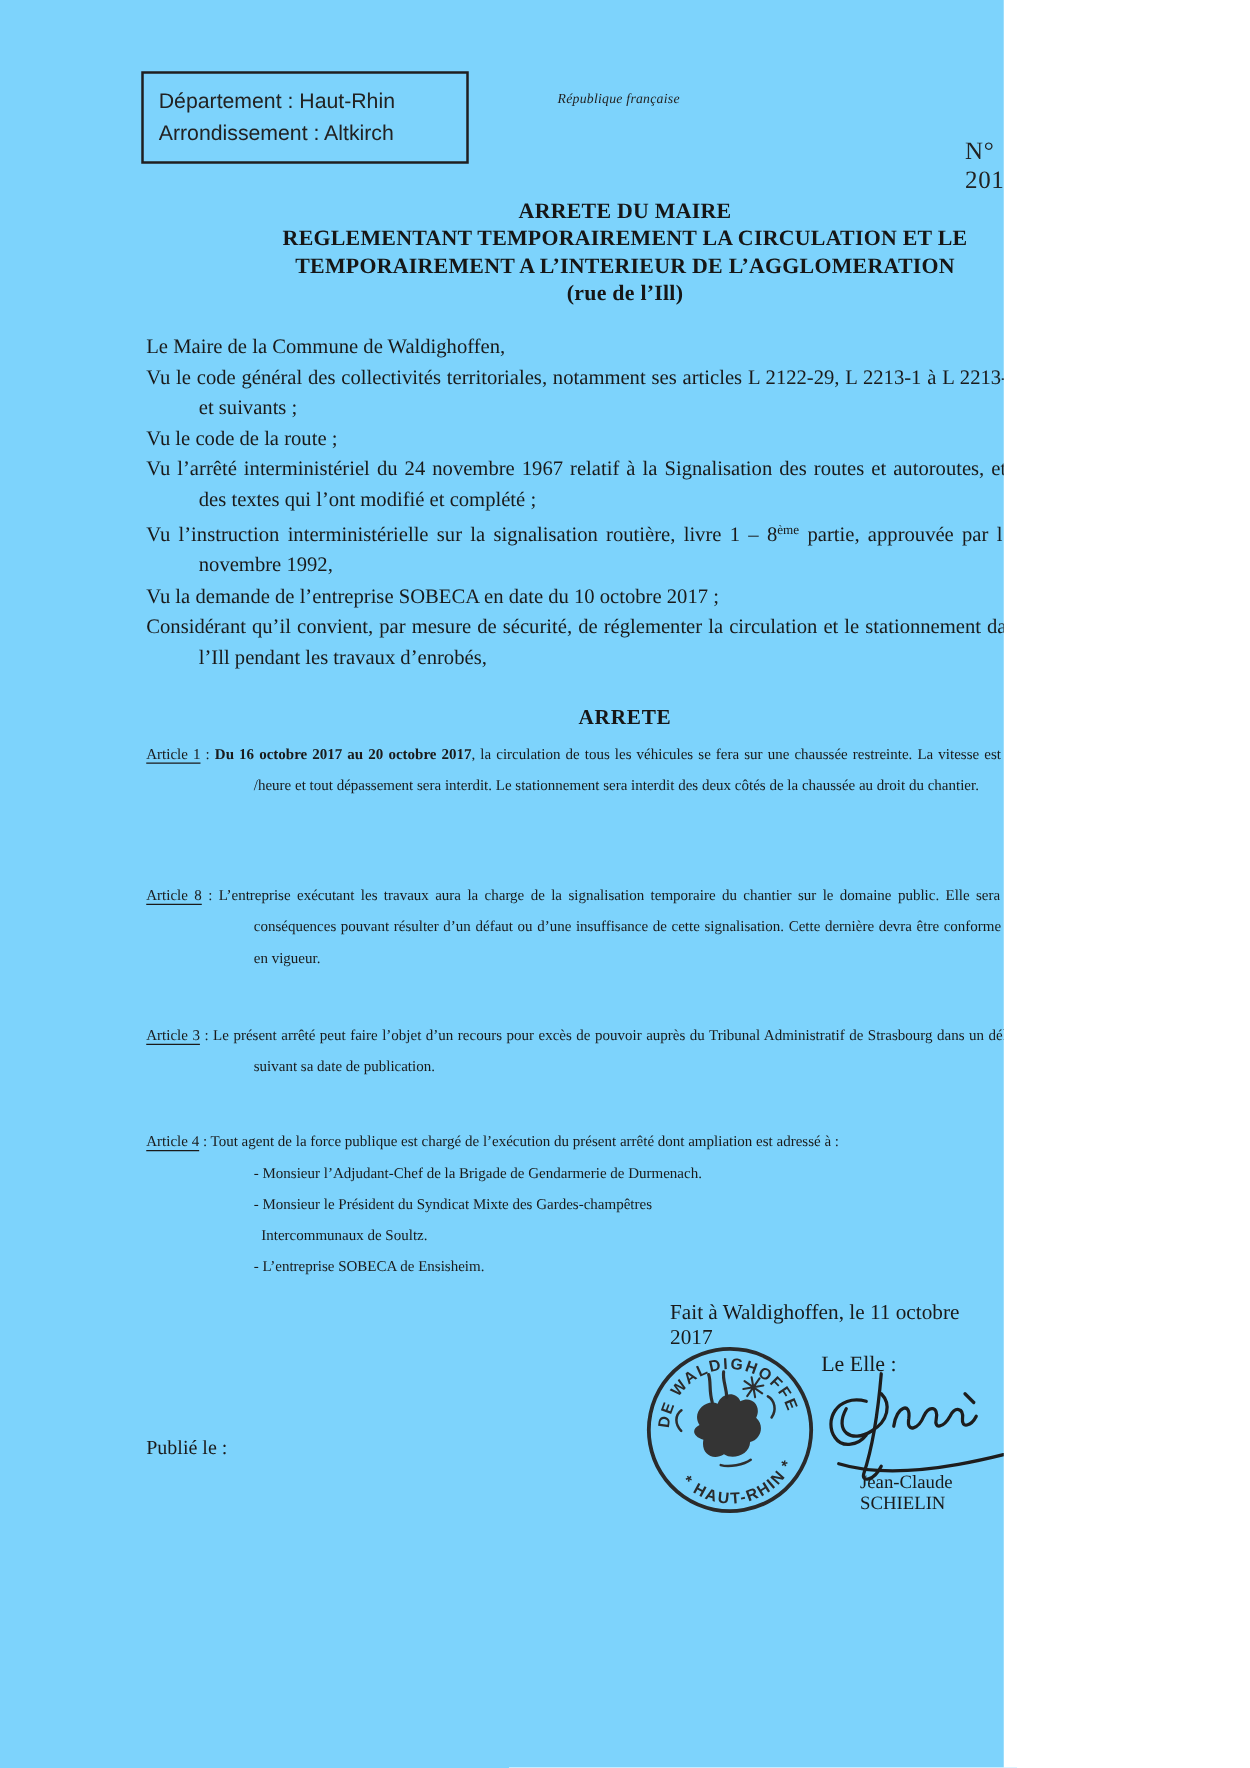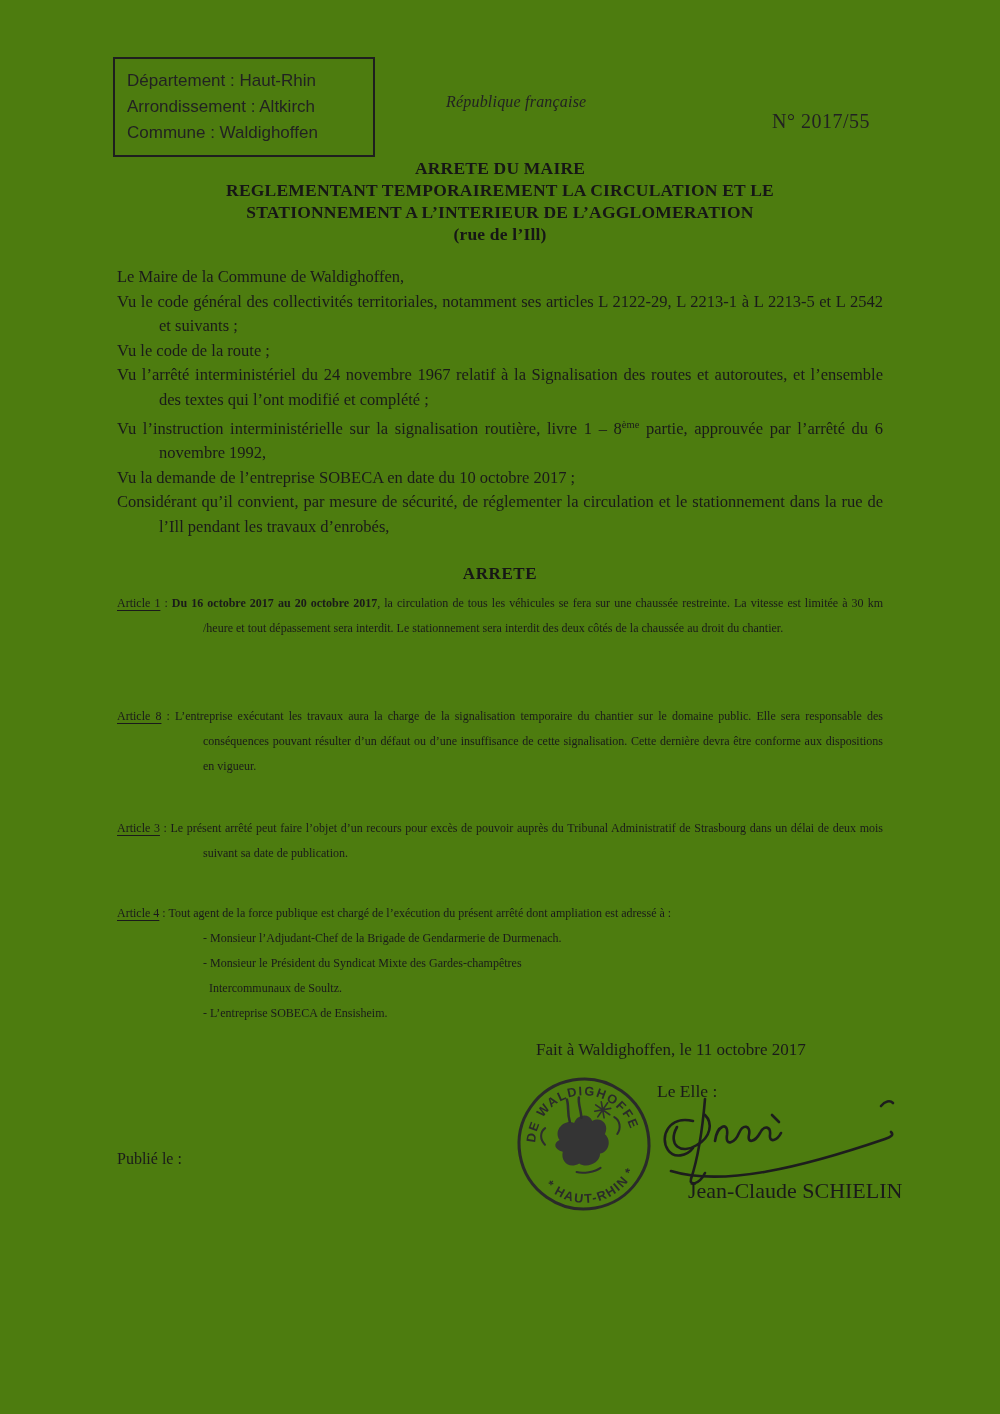--- a/index.html
+++ b/index.html
@@ -1,34 +1,34 @@
 <!DOCTYPE html>
 <html><head>
 <meta charset="utf-8">
 <style>
   html,body{margin:0;padding:0;background:#ffffff;}
   .page{
     position:relative;
-    width:1000px;height:1414px;
-    background:#4d7c0f;
+    width:803px;height:1414px;
+    background:#7dd3fc;
     font-family:"Liberation Serif",serif;
     color:#1a1a1a;
     overflow:hidden;
   }
   
   .header-box{
     position:absolute;left:113px;top:57px;width:236px;
     border:2px solid #1f1f1f;
     padding:9px 10px 9px 12px;
     font-family:"Liberation Sans",sans-serif;
     font-size:17px;line-height:26px;color:#222;
   }
   .republic{
     position:absolute;left:446px;top:73px;
-    font-style:italic;font-size:16px;letter-spacing:0.2px;color:#222;margin-top:20px;
+    font-style:italic;font-size:11px;letter-spacing:0.2px;color:#222;
   }
   .doc-number{
     position:absolute;left:772px;top:110px;
     font-size:20px;letter-spacing:0.5px;color:#222;
   }
   
   .title-block{
     position:absolute;left:117px;top:157px;width:766px;
     text-align:center;font-weight:bold;
     font-size:17.5px;line-height:22px;letter-spacing:0.2px;color:#161616;
@@ -54,45 +54,44 @@
     margin:0;text-align:justify;
     font-size:12px;line-height:25px;
     padding-left:86px;text-indent:-86px;
   }
   .article-label{text-decoration:underline;text-underline-offset:3px;}
   .seg-b{font-weight:bold;}
   .seg-sup{font-size:10.5px;vertical-align:6px;}
   
   .fait{position:absolute;left:536px;top:1040px;font-size:17px;}
   .le-maire{position:absolute;left:657px;top:1081px;font-size:17.5px;}
-  .mayor-name{position:absolute;left:688px;top:1178px;font-size:22px;text-align:right;}
+  .mayor-name{position:absolute;left:688px;top:1178px;font-size:15px;}
   .publie{position:absolute;left:117px;top:1150px;font-size:16px;}
   .stamp{position:absolute;left:515px;top:1074px;width:138px;height:140px;transform:rotate(-10deg);}
   .stamp text{font-family:"Liberation Sans",sans-serif;font-weight:bold;fill:#2a2a2a;}
   .signature{position:absolute;left:653px;top:1093px;width:248px;height:98px;}
 </style>
 </head>
 <body>
 
 <div class="page">
 
   <div class="header-box">
     <div>Département : Haut-Rhin</div>
     <div>Arrondissement : Altkirch</div>
-    <div>Commune : Waldighoffen</div>
   </div>
 
   <div class="republic">République française</div>
 
   <div class="doc-number">N° 2017/55</div>
 
   <div class="title-block">
     <div>ARRETE DU MAIRE</div>
     <div>REGLEMENTANT TEMPORAIREMENT LA CIRCULATION ET LE</div>
-    <div>STATIONNEMENT A L’INTERIEUR DE L’AGGLOMERATION</div>
+    <div>TEMPORAIREMENT A L’INTERIEUR DE L’AGGLOMERATION</div>
     <div>(rue de l’Ill)</div>
   </div>
 
   <div class="preamble" id="preamble">
       <p><span>Le Maire de la Commune de Waldighoffen,</span></p>
       <p><span>Vu le code général des collectivités territoriales, notamment ses articles L 2122-29, L 2213-1 à L 2213-5 et L 2542 et suivants ;</span></p>
       <p><span>Vu le code de la route ;</span></p>
       <p><span>Vu l’arrêté interministériel du 24 novembre 1967 relatif à la Signalisation des routes et autoroutes, et l’ensemble des textes qui l’ont modifié et complété ;</span></p>
       <p><span>Vu l’instruction interministérielle sur la signalisation routière, livre 1 – 8</span><span class="seg-sup">ème</span><span> partie, approuvée par l’arrêté du 6 novembre 1992,</span></p>
       <p><span>Vu la demande de l’entreprise SOBECA en date du 10 octobre 2017 ;</span></p>

